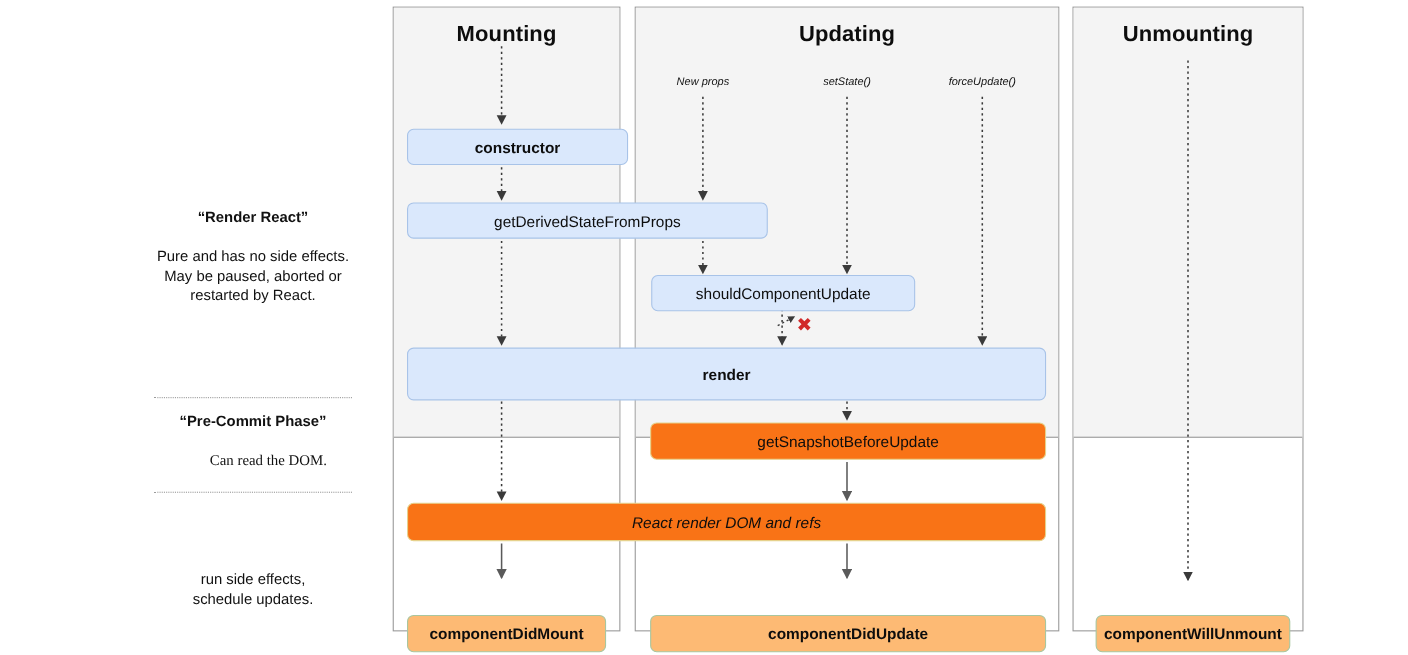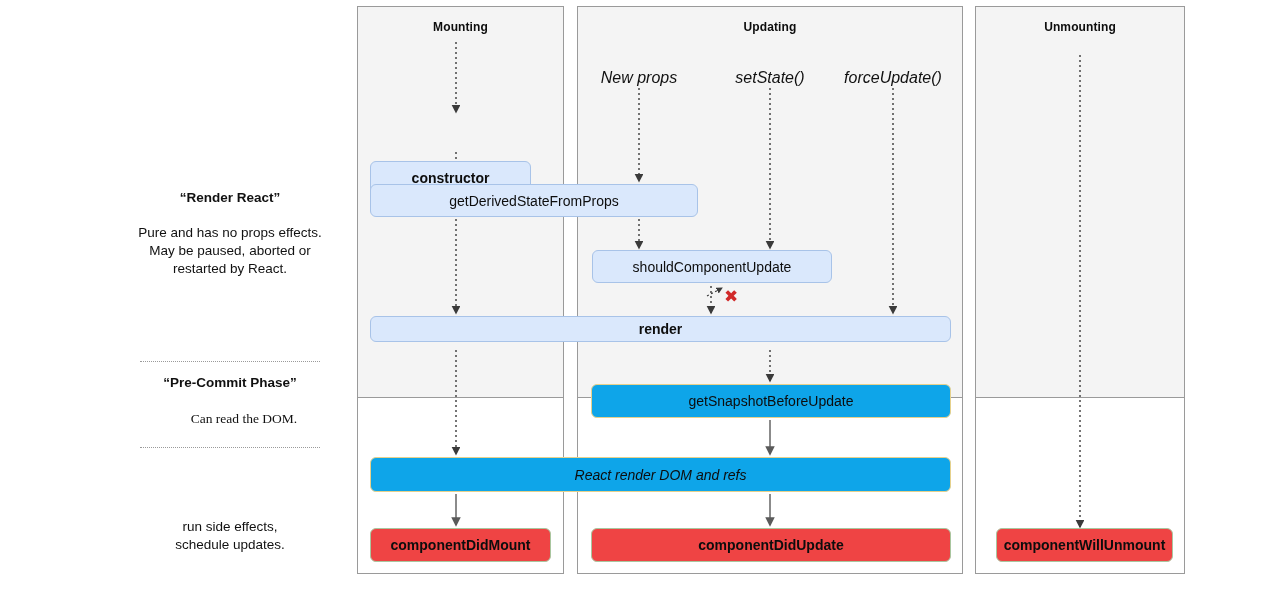--- a/index.html
+++ b/index.html
@@ -31,21 +31,21 @@
   .col-grayband {
     position: absolute;
     background: #f4f4f4;
     box-sizing: border-box;
     border-bottom: 1px solid #9a9a9a;
   }
   .col-title {
     position: absolute;
     text-align: center;
     font-weight: bold;
-    font-size: 12px;
+    font-size: 20px;
     color: #0d0d0d;
     letter-spacing: 0.1px;
   }
 
   
   .legend-head {
     position: absolute;
     text-align: center;
     font-weight: bold;
     font-size: 13.5px;
@@ -62,41 +62,41 @@
     position: absolute;
     height: 0;
     border-top: 1px dotted #9a9a9a;
   }
 
   
   .trigger {
     position: absolute;
     text-align: center;
     font-style: italic;
-    font-size: 16px;
+    font-size: 10px;
     color: #111;
     white-space: nowrap;
   }
 
   
   .lbox {
     position: absolute;
     box-sizing: border-box;
     border-radius: 6px;
     display: flex;
     align-items: center;
     justify-content: center;
     font-size: 14px;
     color: #0d0d0d;
     text-align: center;
     white-space: nowrap;
   }
   .lbox.blue   { background: #dae8fc; border: 1px solid #a8c3e8; }
-  .lbox.yellow { background: #0ea5e9; border: 1px solid #e6d18c; }
-  .lbox.green  { background: #ef4444; border: 1px solid #a9c69f; }
+  .lbox.yellow { background: #f97316; border: 1px solid #e6d18c; }
+  .lbox.green  { background: #fdba74; border: 1px solid #a9c69f; margin-top: 31px; }
   .lbox.bold   { font-weight: bold; }
   .lbox.italic { font-style: italic; }
 
   
   #wires {
     position: absolute;
     left: 0; top: 0;
     width: 1280px;
     height: 595px;
     pointer-events: none;
@@ -123,21 +123,21 @@
 
   <div class="col-frame" style="left:975px; top:6px; width:210px; height:568px;"></div>
   <div class="col-grayband" style="left:976px; top:7px; width:208px; height:391px;"></div>
 
   <div class="col-title" style="left:357px; top:20px; width:207px;">Mounting</div>
   <div class="col-title" style="left:577px; top:20px; width:386px;">Updating</div>
   <div class="col-title" style="left:975px; top:20px; width:210px;">Unmounting</div>
 
   <div class="legend-head" style="left:110px; top:190px; width:240px;">“Render React”</div>
   <div class="legend-body" style="left:110px; top:224px; width:240px;">
-    <div>Pure and has no props effects.</div>
+    <div>Pure and has no side effects.</div>
     <div>May be paused, aborted or</div>
     <div>restarted by React.</div>
   </div>
 
   <div class="legend-rule" style="left:140px; top:361px; width:180px;"></div>
 
   <div class="legend-head" style="left:110px; top:375px; width:240px;">“Pre-Commit Phase”</div>
   <div class="legend-body" style="left:124px; top:410px; width:240px;font-family:Liberation Serif, serif;">
     <div>Can read the DOM.</div>
   </div>
@@ -197,27 +197,27 @@
 
     <g stroke="#5a5a5a" stroke-width="1.4" fill="none">
       <path d="M770,420 L770,454" marker-end="url(#ahs)"></path>
       <path d="M456,494 L456,525" marker-end="url(#ahs)"></path>
       <path d="M770,494 L770,525" marker-end="url(#ahs)"></path>
     </g>
   </svg>
 
   <div class="xmark" style="left:724px; top:288px;">✖</div>
 
-  <div class="lbox blue bold" style="left:370px; top:117px; width:161px; height:33px;margin-top:44px;">constructor</div>
+  <div class="lbox blue bold" style="left:370px; top:117px; width:201px; height:33px;">constructor</div>
 
   <div class="lbox blue" style="left:370px; top:184px; width:328px; height:33px;">getDerivedStateFromProps</div>
 
   <div class="lbox blue" style="left:592px; top:250px; width:240px; height:33px;">shouldComponentUpdate</div>
 
-  <div class="lbox blue bold" style="left:370px; top:316px; width:581px; height:26px;">render</div>
+  <div class="lbox blue bold" style="left:370px; top:316px; width:581px; height:48px;">render</div>
 
   <div class="lbox yellow" style="left:591px; top:384px; width:360px; height:34px;">getSnapshotBeforeUpdate</div>
 
   <div class="lbox yellow italic" style="left:370px; top:457px; width:581px; height:35px;">React render DOM and refs</div>
 
   <div class="lbox green bold" style="left:370px; top:528px; width:181px; height:34px;">componentDidMount</div>
 
   <div class="lbox green bold" style="left:591px; top:528px; width:360px; height:34px;">componentDidUpdate</div>
 
   <div class="lbox green bold" style="left:996px; top:528px; width:177px; height:34px;">componentWillUnmount</div>

